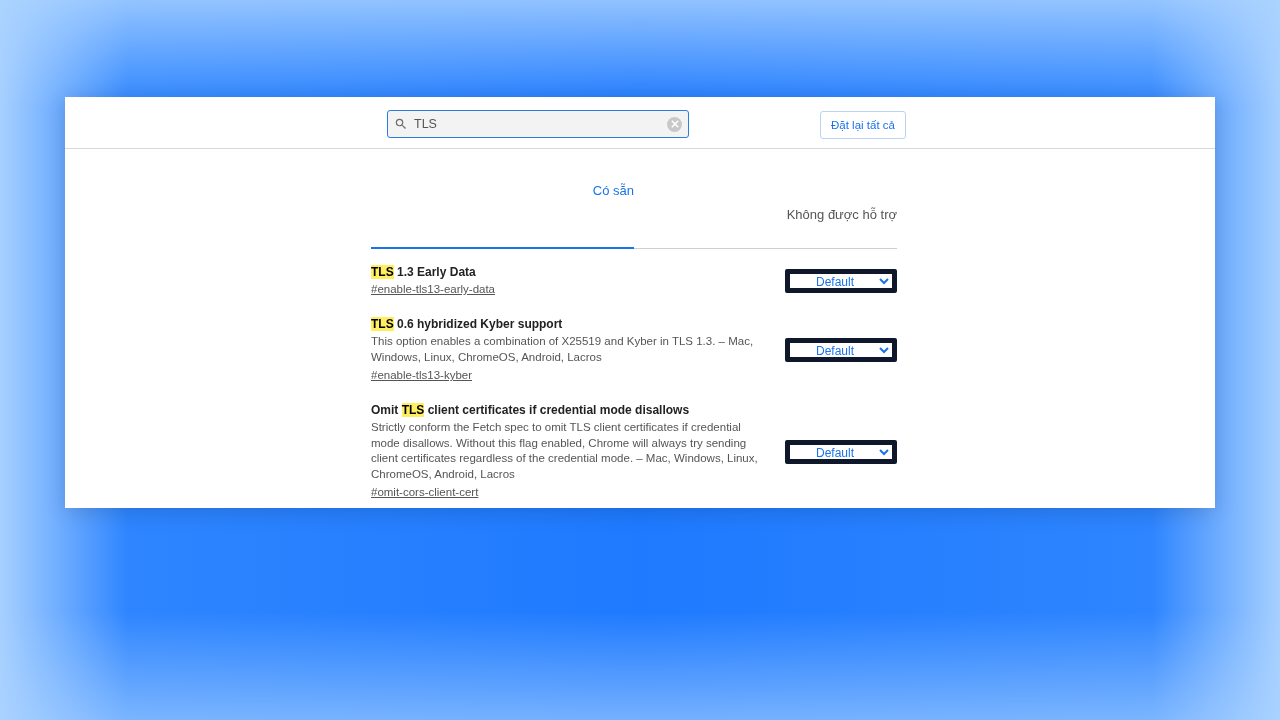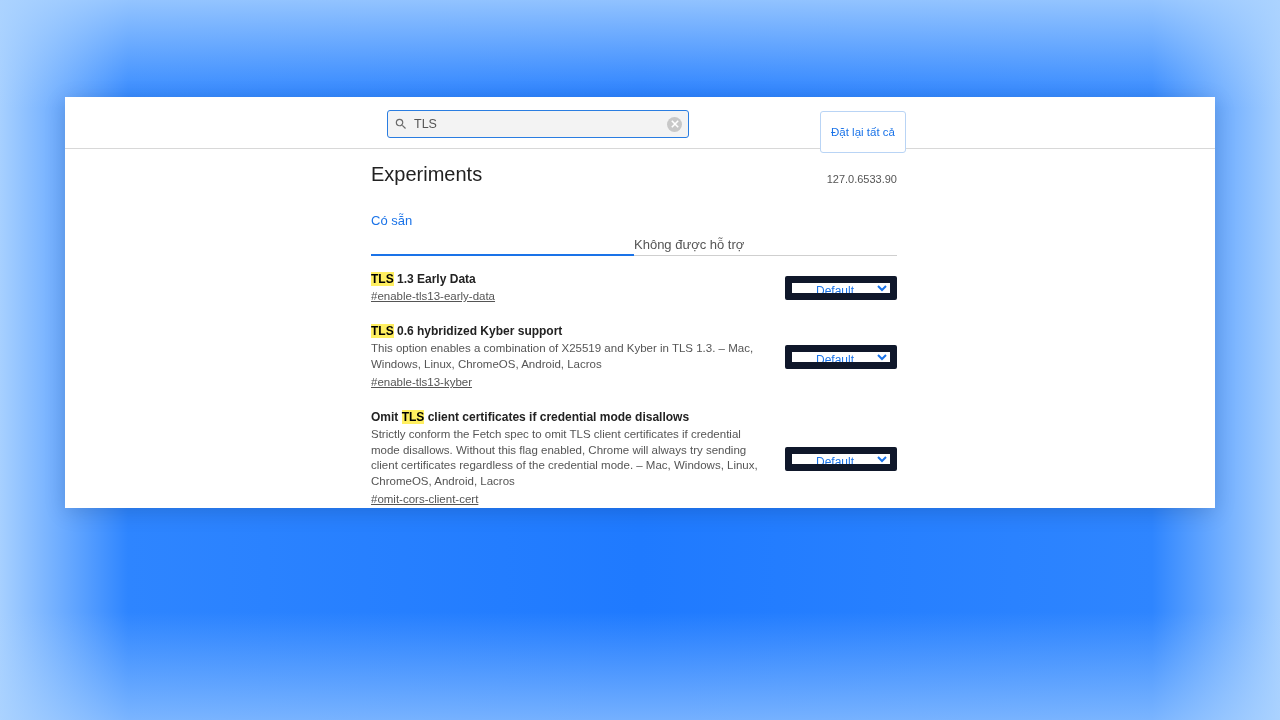--- a/index.html
+++ b/index.html
@@ -56,21 +56,21 @@
     width:15px;height:15px;border-radius:50%;
     background:#c8c8c8; color:#fff;
     font-size:10px; line-height:15px; text-align:center;
     cursor:pointer;
     display:flex;align-items:center;justify-content:center;
     flex:none;
   }
   .resetbtn {
     position:absolute;
     left: 755px; top: 14px;
-    padding: 14px 10px;
+    padding: 7px 10px;
     border: 1px solid #b9d4f5;
     border-radius: 3px;
     background: #fff;
     color: #1a73e8;
     font-size: 11.5px;
     cursor: pointer;
   }
   .scrollbody {
     position:absolute;
     top:52px; bottom:0; left:0; right:0;
@@ -87,38 +87,38 @@
   .headerrow { position:relative; height:30px; }
   .ptitle { font-size: 20px; font-weight:400; color:#222; }
   .version { position:absolute; right:0; top:10px; font-size:11px; color:#555; }
   .tabs {
     display:flex;
     margin-top: 12px;
     border-bottom: 1px solid #cfcfcf;
   }
   .tab {
     flex:1;
-    text-align:left;
-    padding: 8px 0 3px 0;
+    text-align:right;
+    padding: 8px 0 26px 0;
     font-size: 13px;
     cursor:pointer;
   }
   .tab.active { color:#1a73e8; border-bottom: 2px solid #1a73e8; margin-bottom:-1px; }
   .tab.inactive { color:#555;margin-top:24px; }
   .flags { padding-top: 10px; }
   .flag { display:flex; padding: 6px 0 14px 0; }
   .flag .left { flex:1; padding-right: 18px; }
   .flag .right { width:112px; display:flex; align-items:center; }
   .ftitle { font-size:12px; font-weight:700; color:#222; }
   mark { background:#ffef60; color:#000; padding:0; }
   .fdesc { font-size:11.5px; color:#555; line-height:1.35; margin-top:3px; }
   .fanchor { font-size:11.5px; color:#555; text-decoration: underline; margin-top:3px; cursor:pointer; display:inline-block;}
   .sel {
     width:112px; height:24px;
-    border:7px solid #0f172a;
+    border:5px solid #0f172a;
     background:#fff;
     color:#1a73e8;
     font-size:12px;
     text-align:center;
     text-align-last:center;
     border-radius:2px;
     cursor:pointer;
     padding: 0 4px;
   }
 </style>
@@ -140,24 +140,20 @@
         <svg width="8" height="8" viewBox="0 0 10 10">
             <path d="M1 1 L9 9 M9 1 L1 9" stroke="#fff" stroke-width="2"></path>
           </svg>
       </div>
     </div>
     <button class="resetbtn">Đặt lại tất cả</button>
   </div>
 
   <div class="scrollbody">
     <div class="content">
-      <div class="headerrow">
-        <div class="ptitle">Experiments</div>
-        <div class="version">127.0.6533.90</div>
-      </div>
       <div class="tabs">
         <div class="tab active">Có sẵn</div>
         <div class="tab inactive">Không được hỗ trợ</div>
       </div>
       <div class="flags" id="flags">
           <div class="flag">
             <div class="left"><div class="ftitle"><span></span><mark>TLS</mark><span> 1.3 Early Data</span></div><div class="fanchor">#enable-tls13-early-data</div></div>
             <div class="right">
               <select class="sel"><option>Default</option></select>
             </div>

